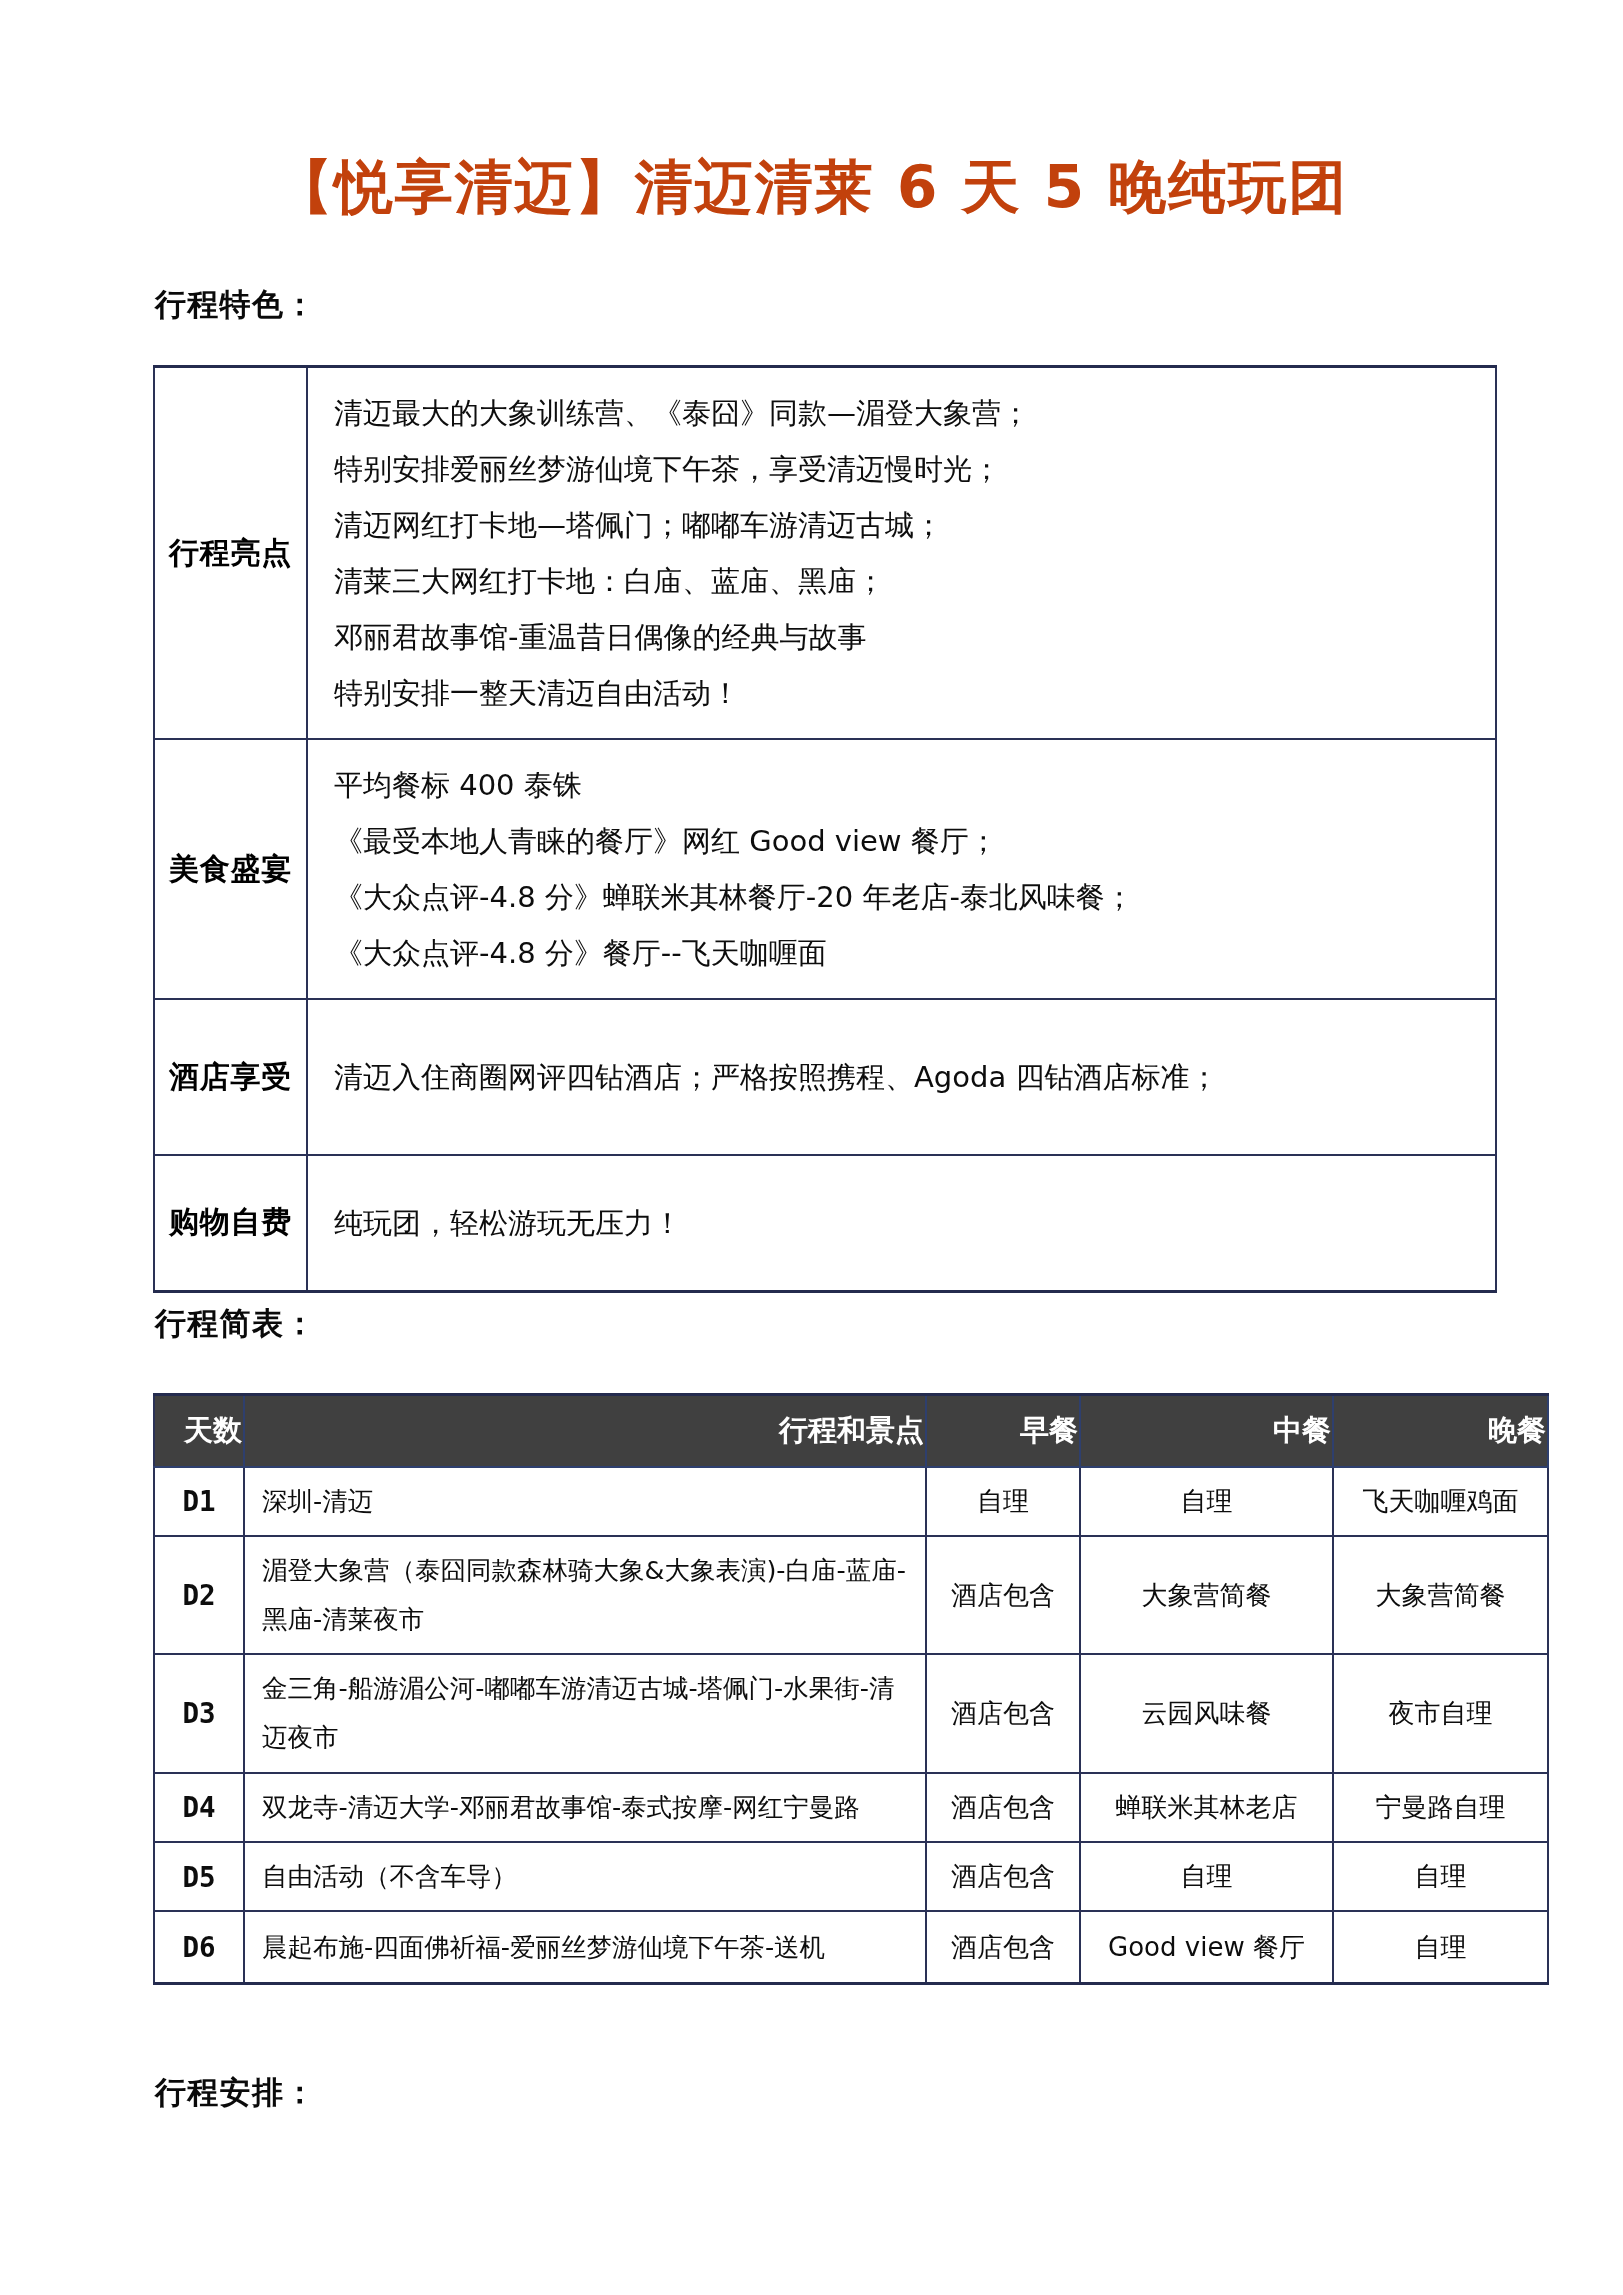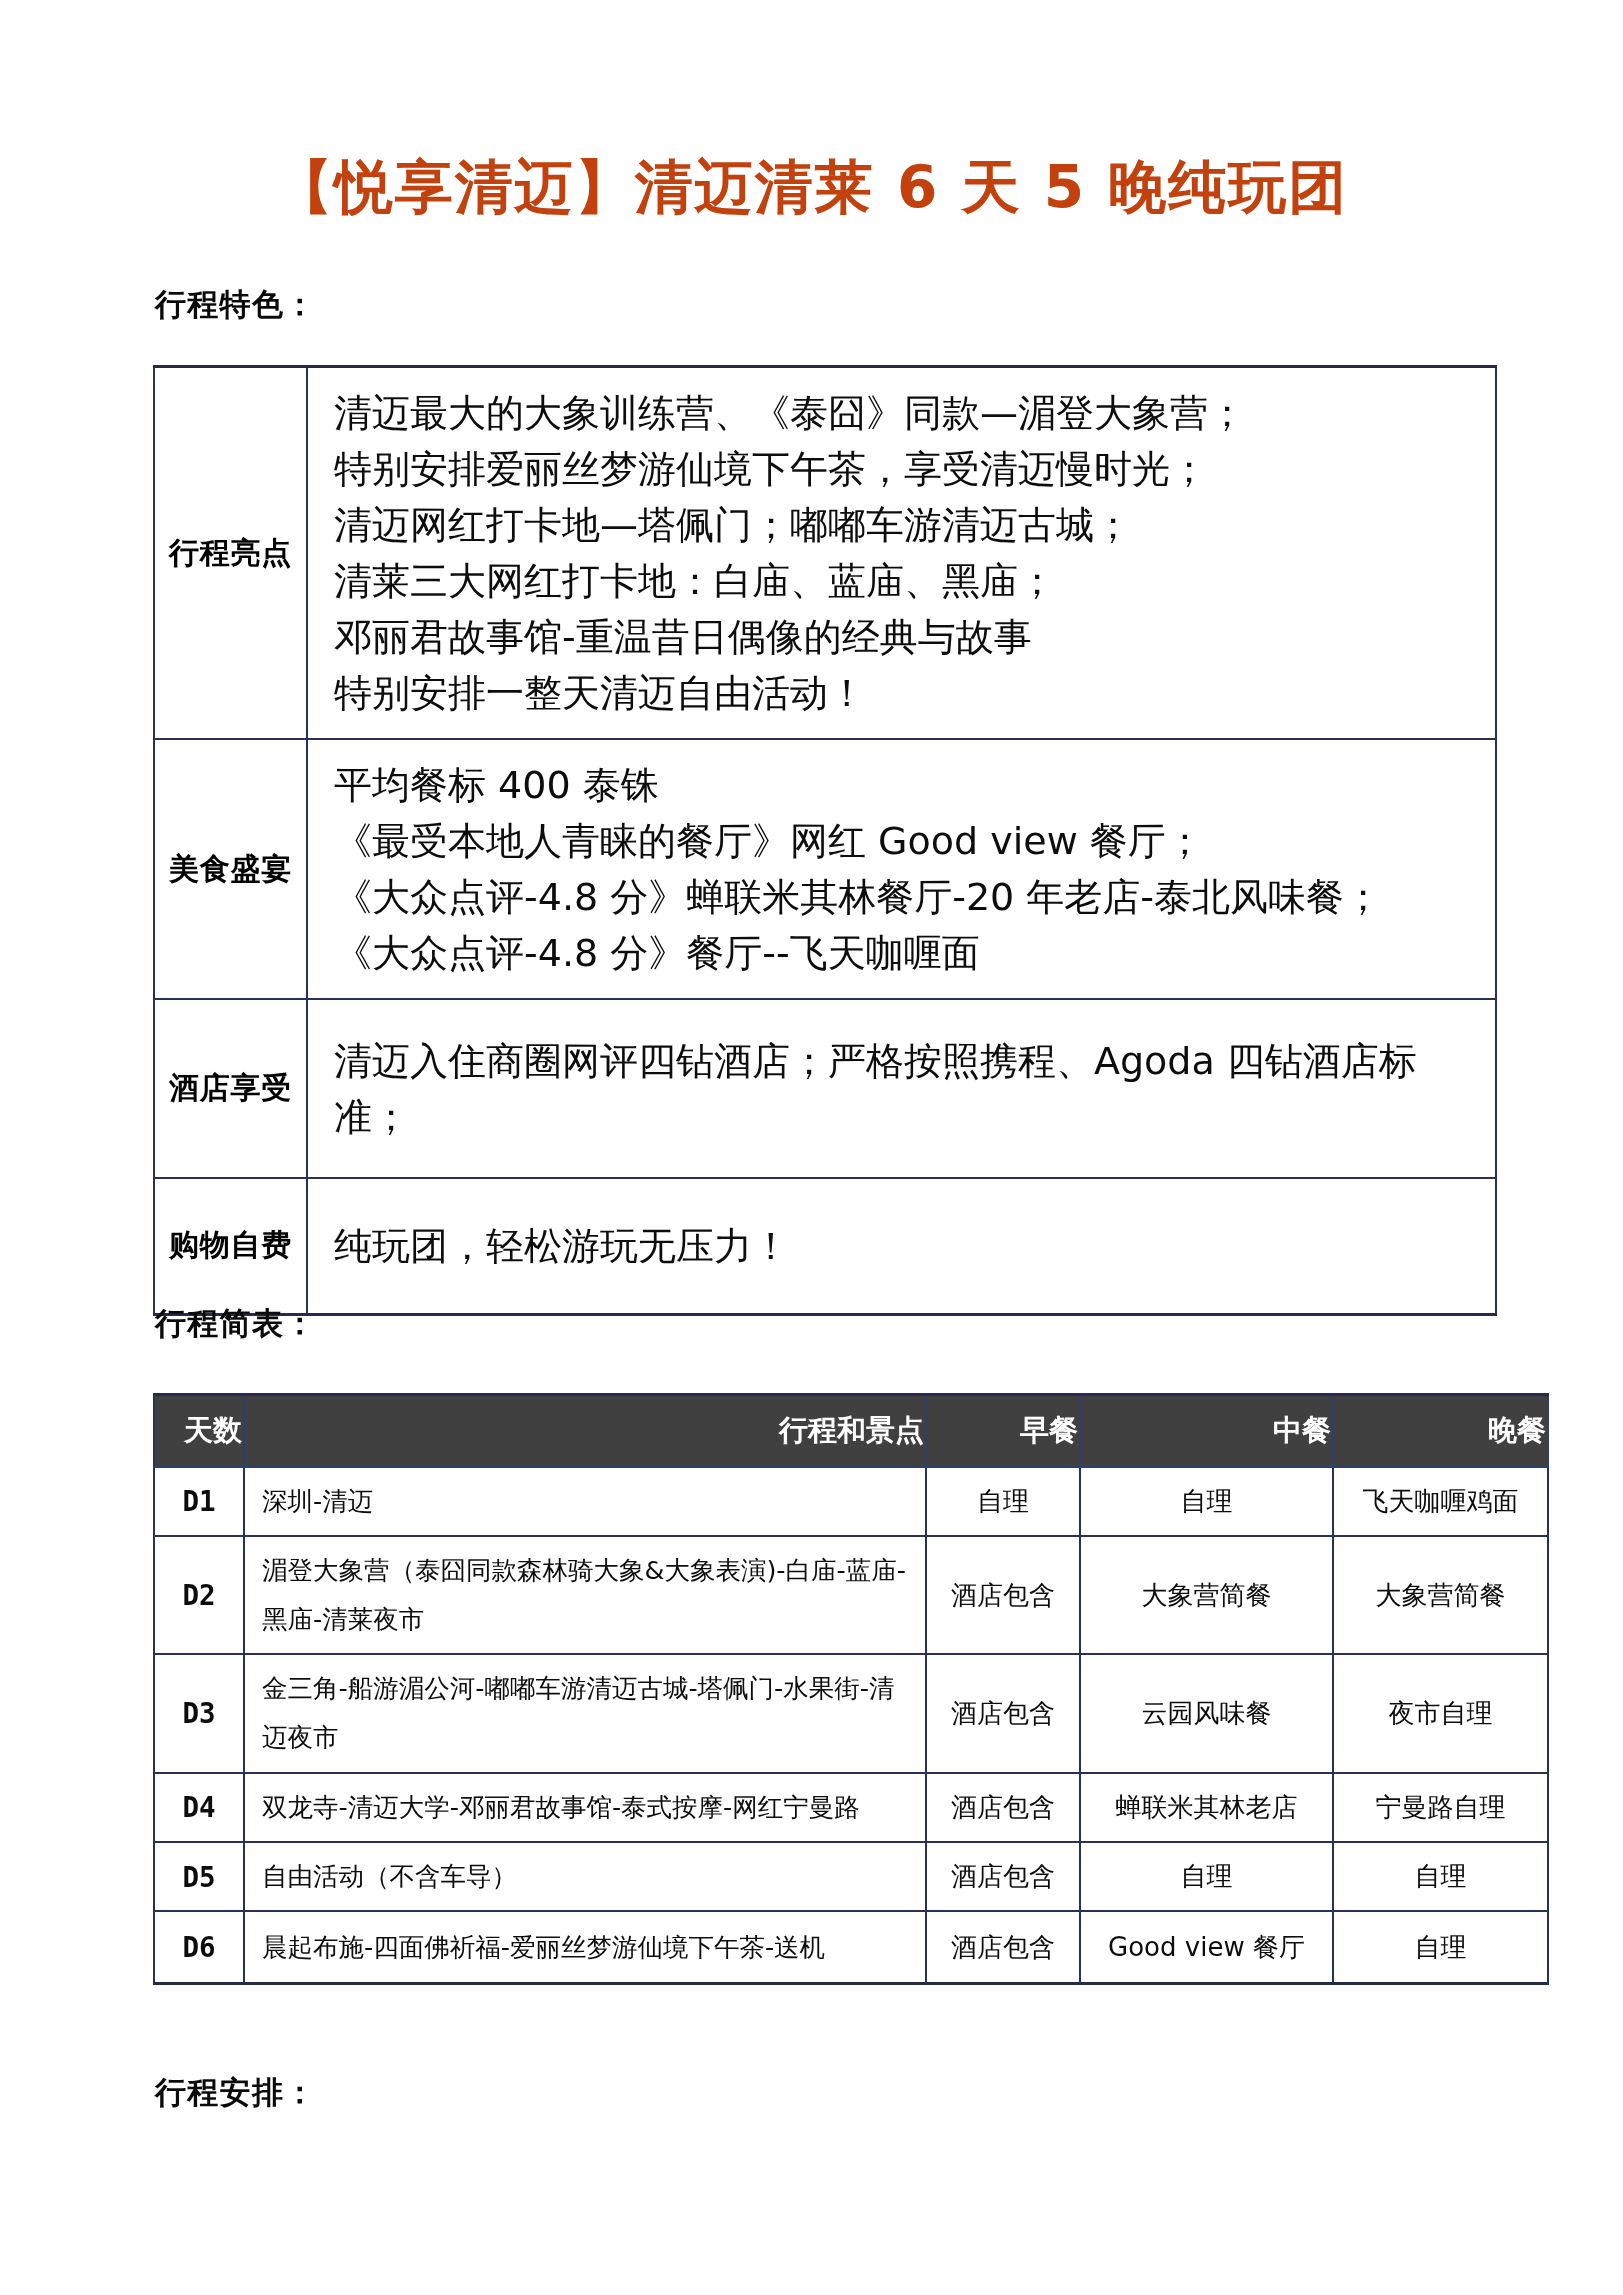--- a/index.html
+++ b/index.html
@@ -23,25 +23,25 @@
   table{border-collapse:collapse;table-layout:fixed;position:absolute;background:#fff;}
   td,th{border:2px solid #2a3156;word-break:break-all;}
 
   
   .features-table{left:153px;top:365px;width:1344px;border-top:3.9px solid #242b4e;border-bottom:3.9px solid #242b4e;}
   .features-table td{vertical-align:middle;}
   .flabel{
     width:153px;text-align:center;font-weight:bold;font-size:30px;color:#000;
     letter-spacing:0.7px;
   }
-  .fcontent{padding:17px 19.6px 17px 26px;font-size:38px;color:#0d0d0d;}
+  .fcontent{padding:17px 19.6px 17px 26px;font-size:29px;color:#0d0d0d;}
   .fline{line-height:56px;}
   .fr0{height:344px;}
   .fr1{height:245px;}
-  .fr2{height:179px;}
+  .fr2{height:156px;}
   .fr3{height:136px;}
 
   
   .summary-table{left:153px;top:1393px;width:1394px;border-top:3.9px solid #242b4e;border-bottom:3.9px solid #242b4e;}
   .summary-table thead tr{height:72px;}
   .summary-table th{
     background:#404040;color:#ffffff;font-size:29px;font-weight:bold;
     text-align:right;vertical-align:middle;border:2px solid #2e3f6e;
     border-left:1.3px solid #7c88ad;border-top:2px solid #242b4e;
   }

